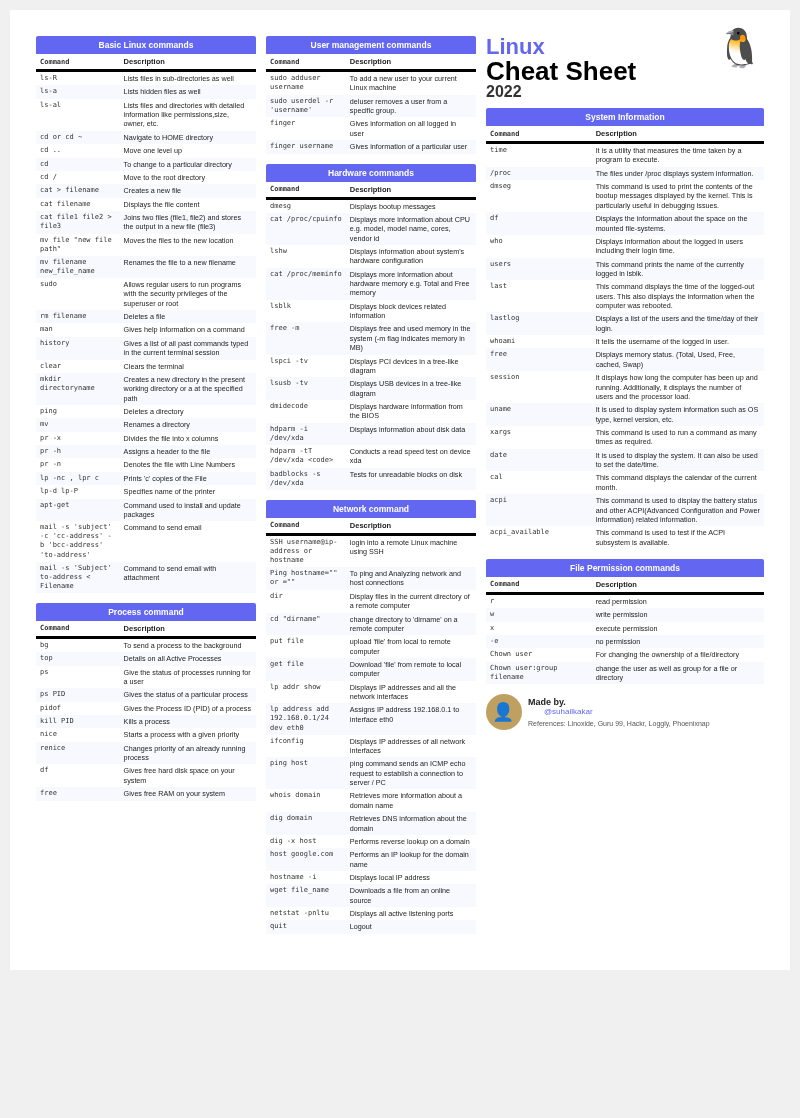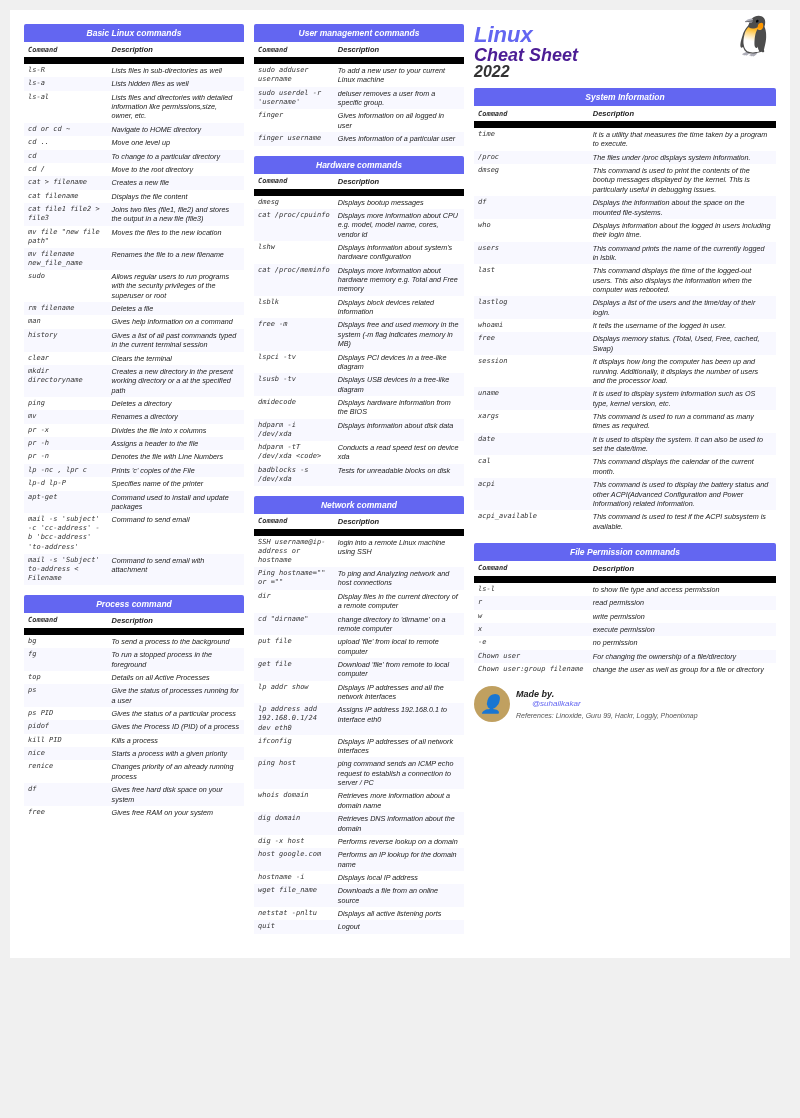--- a/index.html
+++ b/index.html
@@ -8,24 +8,23 @@
       font-family: Arial, sans-serif;
       font-size: 8px;
       color: #222;
       width: 800px;
       min-height: 1118px;
     }
     .page {
       background: #fff;
       width: 780px;
       margin: 10px auto;
-      padding: 14px;
+      padding: 26px;
       display: flex;
       gap: 10px;
-      font-style: italic;
     }
     .col-left {
       width: 220px;
       flex-shrink: 0;
     }
     .col-mid {
       width: 210px;
       flex-shrink: 0;
     }
     .col-right {
@@ -44,21 +43,21 @@
       border-radius: 2px 2px 0 0;
     }
     table {
       width: 100%;
       border-collapse: collapse;
       font-size: 7.2px;
     }
     table th {
       font-weight: bold;
       padding: 3px 4px;
-      border-bottom: 7px solid #000000;
+      border-bottom: 3px solid #000000;
       text-align: left;
       font-size: 7.5px;
     }
     table td {
       padding: 2px 4px;
       vertical-align: top;
       line-height: 1.3;
     }
     table tr:nth-child(even) td {
       background: #f8f8ff;
@@ -75,23 +74,23 @@
     .title-block {
       margin-bottom: 8px;
     }
     .title-linux {
       font-size: 22px;
       font-weight: 900;
       color: #6366f1;
       line-height: 1;
     }
     .title-cheat {
-      font-size: 18px;
+      font-size: 26px;
       font-weight: 900;
-      color: #4c1d95;
+      color: #000000;
       line-height: 1;
     }
     .title-year {
       font-size: 16px;
       font-weight: 900;
       color: #333;
       line-height: 1;
     }
     .penguin {
       font-size: 38px;
@@ -274,24 +273,20 @@
             <th class="cmd-col">Command</th>
             <th class="desc-col">Description</th>
           </tr>
         </thead>
         <tbody id="process-body">
             <tr>
               <td class="cmd-col">bg</td>
               <td class="desc-col">To send a process to the background</td>
             </tr>
             <tr>
-              <td class="cmd-col">fg</td>
-              <td class="desc-col">To run a stopped process in the foreground</td>
-            </tr>
-            <tr>
               <td class="cmd-col">top</td>
               <td class="desc-col">Details on all Active Processes</td>
             </tr>
             <tr>
               <td class="cmd-col">ps</td>
               <td class="desc-col">Give the status of processes running for a user</td>
             </tr>
             <tr>
               <td class="cmd-col">ps PID</td>
               <td class="desc-col">Gives the status of a particular process</td>
@@ -605,24 +600,20 @@
       <div class="section-header">File Permission commands</div>
       <table>
         <thead>
           <tr>
             <th class="cmd-col">Command</th>
             <th class="desc-col">Description</th>
           </tr>
         </thead>
         <tbody id="fileperm-body">
             <tr>
-              <td class="cmd-col">ls-l</td>
-              <td class="desc-col">to show file type and access permission</td>
-            </tr>
-            <tr>
               <td class="cmd-col">r</td>
               <td class="desc-col">read permission</td>
             </tr>
             <tr>
               <td class="cmd-col">w</td>
               <td class="desc-col">write permission</td>
             </tr>
             <tr>
               <td class="cmd-col">x</td>
               <td class="desc-col">execute permission</td>

